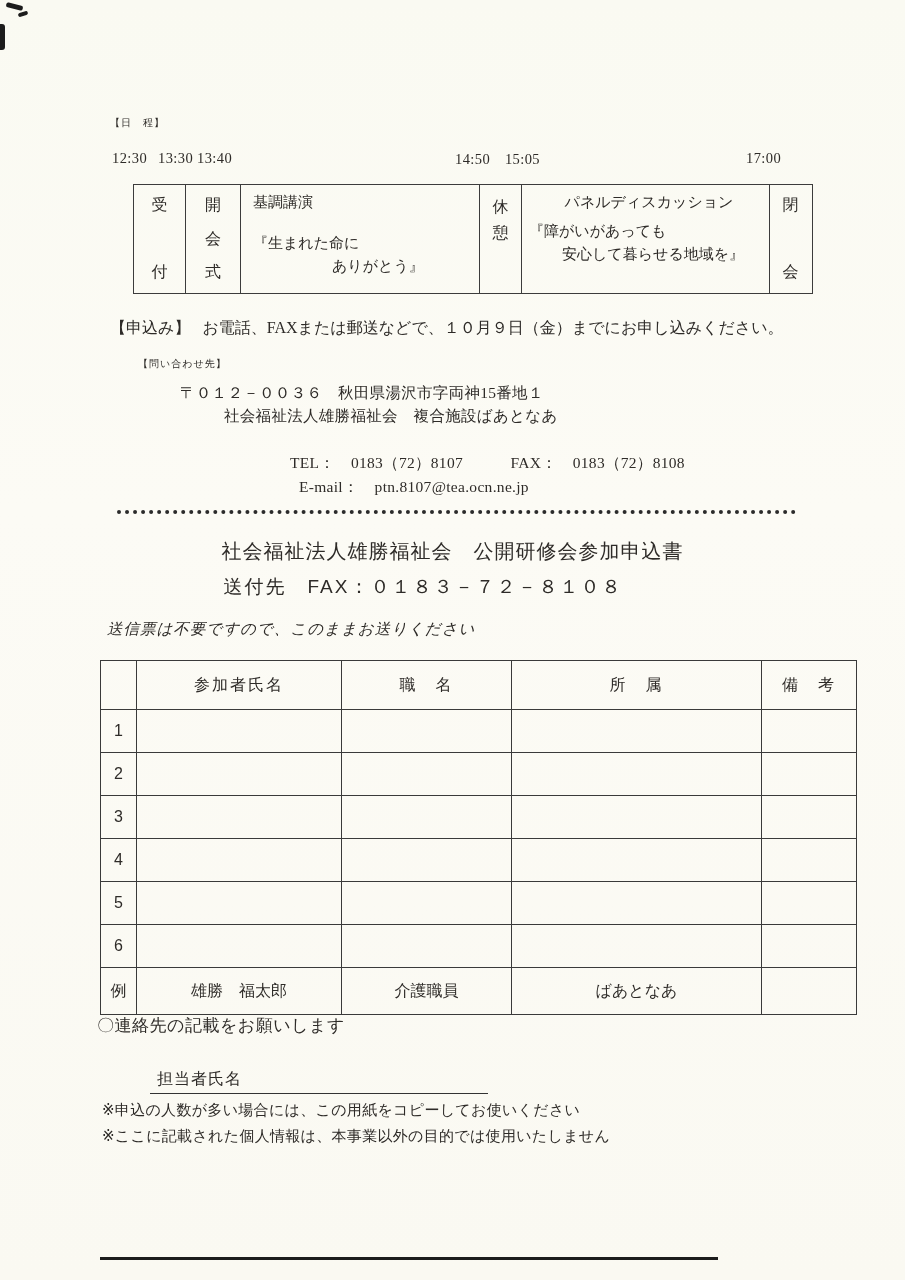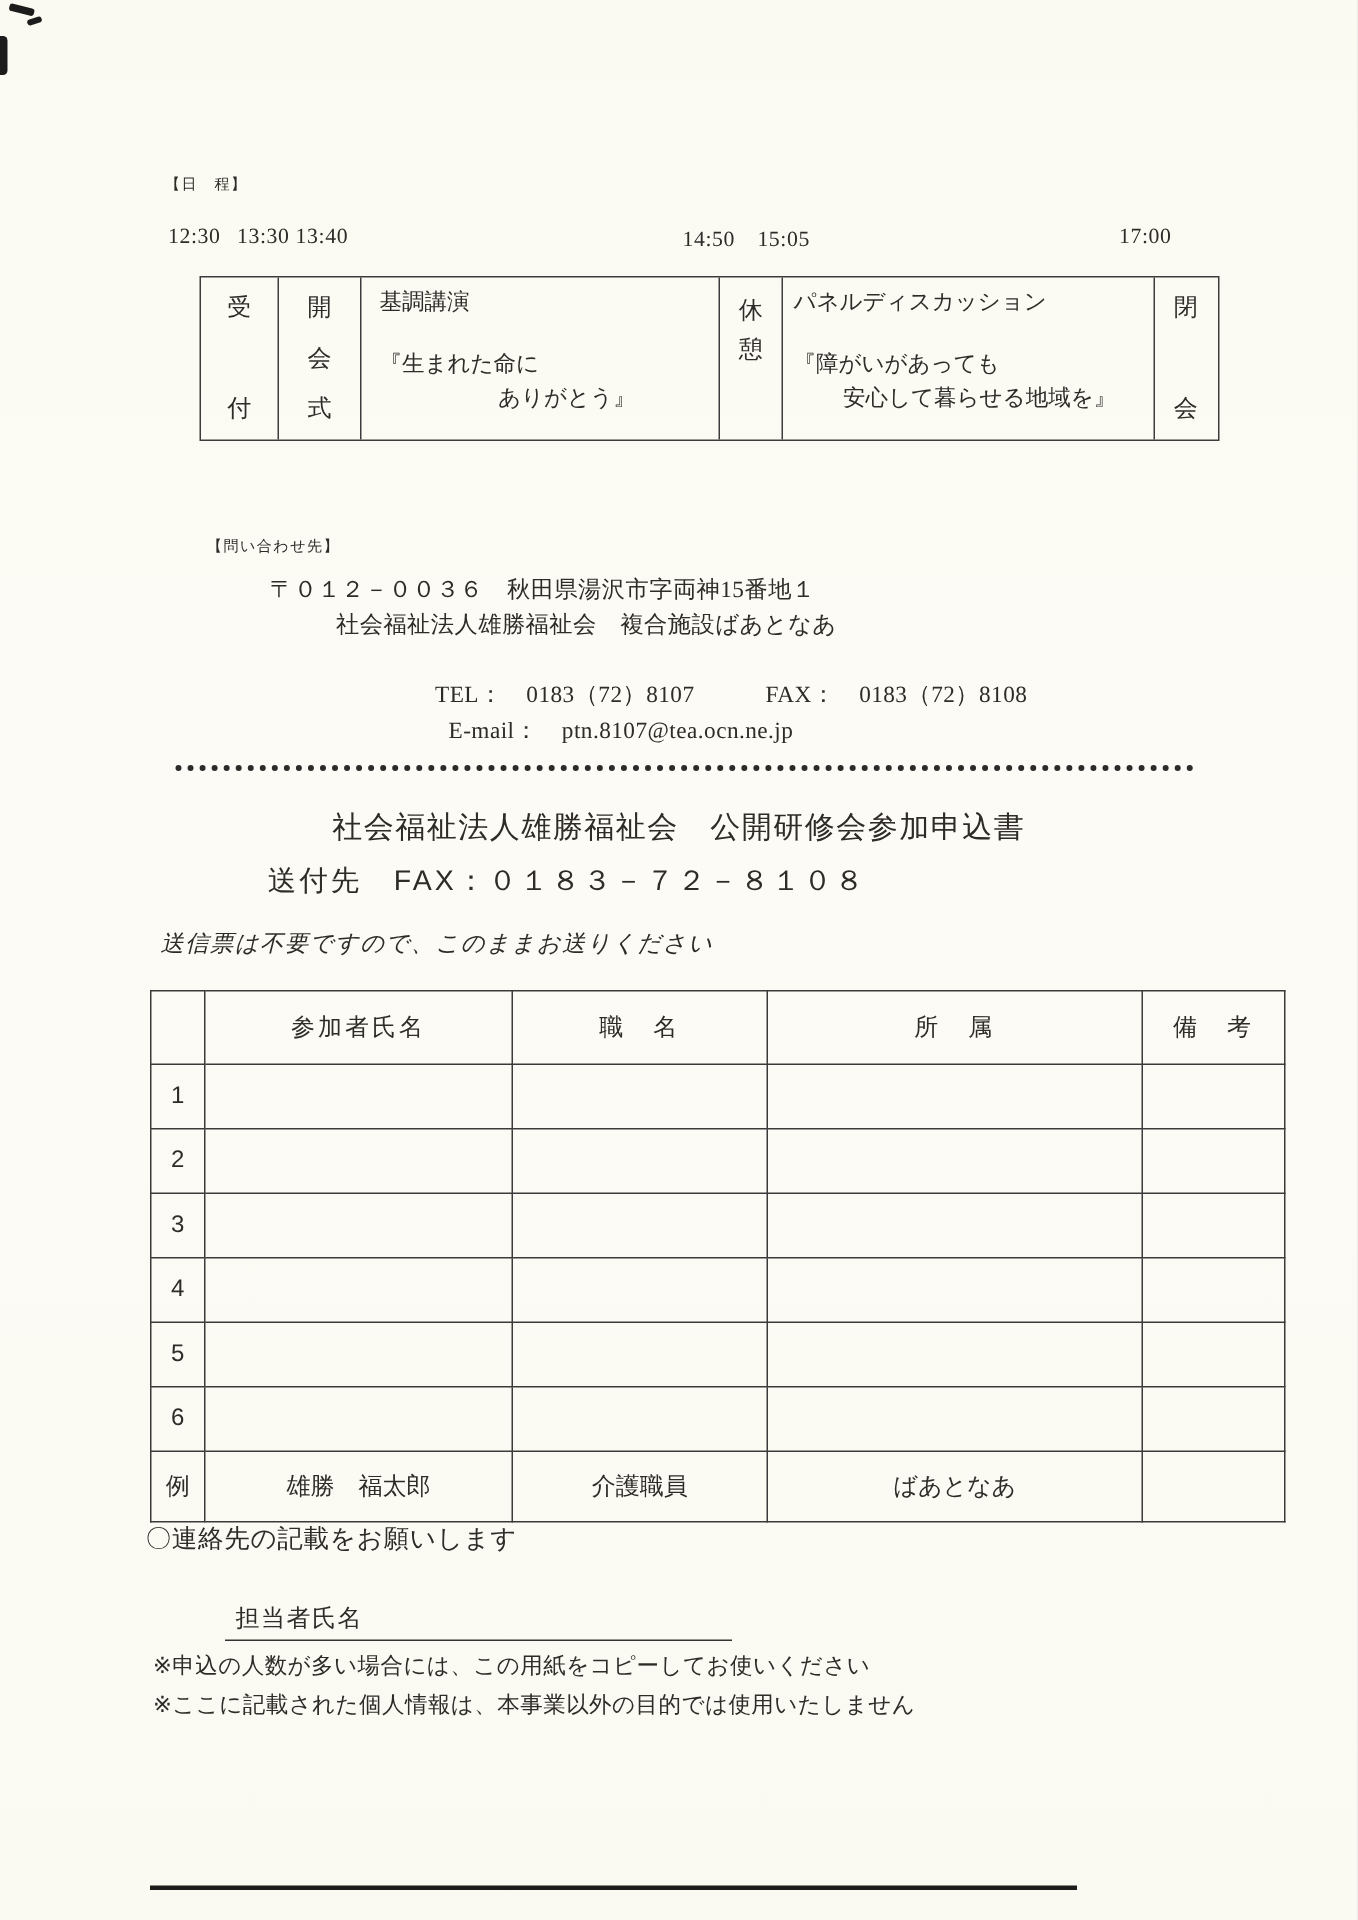--- a/index.html
+++ b/index.html
@@ -29,38 +29,38 @@
   .sched>div{border-right:1.4px solid #3c3c3c;box-sizing:border-box;flex-shrink:0;}
   .sched>div:last-child{border-right:none;}
   .vcell{display:flex;flex-direction:column;align-items:center;font-size:16px;}
   .vspread{justify-content:space-between;padding:10px 0;}
   .vtop{justify-content:flex-start;padding-top:12px;gap:5px;}
   .w-recep{width:52px}.w-open{width:55px}.w-key{width:239px}.w-break{width:42px}.w-panel{width:248px}.w-close{width:41px}
   .kcell{font-size:15px;padding:9px 0 0 12px;line-height:1.1;}
   .kcell .h{margin-bottom:24px;}
   .kcell .q2{padding-left:79px;margin-top:7px;}
   .pcell{font-size:15px;padding:9px 0 0 7px;line-height:1.1;}
-  .pcell .h{margin-bottom:24px;}
+  .pcell .h{margin-bottom:12px;text-align:center;}
   .pcell .q2{padding-left:33px;margin-top:7px;}
 
   
   .apply{position:absolute;left:110px;top:318px;font-size:16px;display:flex;gap:12px;}
   #contact-label{left:110px;top:357px;margin-left:28px;}
   .cline{position:absolute;font-size:15.5px;letter-spacing:.3px;}
   .c-postal{left:180px;top:383px;}
   .c-org{left:224px;top:406px;}
   .c-office{left:236px;top:429px;}
   .c-telfax{left:290px;top:453px;}
   .c-email{left:299px;top:477px;}
 
   .cutline{position:absolute;left:117px;top:510px;width:679px;height:0;border-top:4.5px dotted #2b2b2b;}
 
   
   .fax-title{position:absolute;left:0;top:538px;width:905px;text-align:center;font-size:20px;letter-spacing:1px;}
-  .fax-line{position:absolute;left:0;top:574px;width:756px;text-align:center;font-size:19px;letter-spacing:2px;}
+  .fax-line{position:absolute;left:0;top:574px;width:756px;text-align:center;font-size:19px;letter-spacing:2px;padding-left:45px;}
   .send-note{position:absolute;left:107px;top:619px;font-size:15.5px;font-style:italic;
              letter-spacing:1px;}
 
   
   .form-table{position:absolute;left:100px;top:660px;width:756px;border-collapse:collapse;
               table-layout:fixed;font-size:16px;}
   .form-table th,.form-table td{border:1.4px solid #3a3a3a;padding:0;overflow:hidden;}
   .form-table th{height:48px;font-weight:normal;font-size:16px;letter-spacing:2px;text-align:center;}
   .form-table td{height:42px;text-align:center;}
   .form-table tr:last-child td{height:46px;}
@@ -119,20 +119,24 @@
       <div class="h">パネルディスカッション</div>
       <div class="q1">『障がいがあっても</div>
       <div class="q2">安心して暮らせる地域を』</div>
     </div>
     <div class="vcell vspread w-close">
         <span>閉</span>
         <span>会</span>
       </div>
   </div>
 
+  <div class="apply">
+    <span>【申込み】</span>
+    <span>お電話、FAXまたは郵送などで、１０月９日（金）までにお申し込みください。</span>
+  </div>
 
   <div class="sec-label" id="contact-label">【問い合わせ先】</div>
   <div class="cline c-postal">〒０１２－００３６　秋田県湯沢市字両神15番地１</div>
   <div class="cline c-org">社会福祉法人雄勝福祉会　複合施設ばあとなあ</div>
   <div class="cline c-telfax">TEL：　0183（72）8107　　　FAX：　0183（72）8108</div>
   <div class="cline c-email">E-mail：　ptn.8107@tea.ocn.ne.jp</div>
 
   <div class="cutline"></div>
 
   <div class="fax-title gothic">社会福祉法人雄勝福祉会　公開研修会参加申込書</div>

